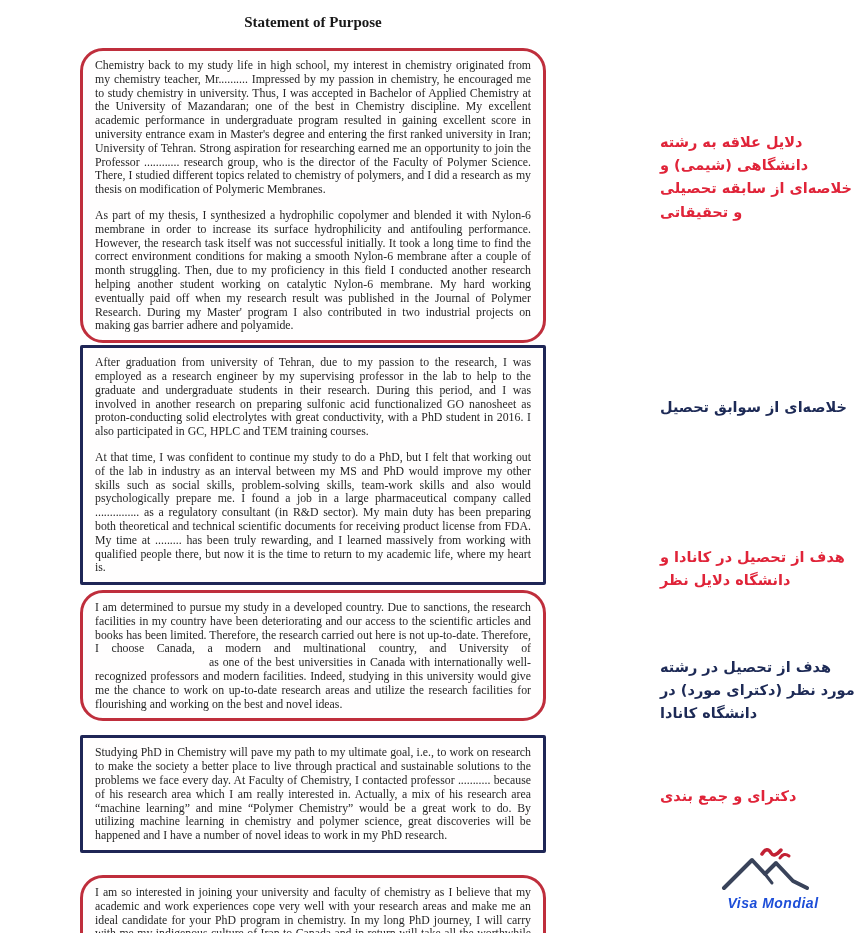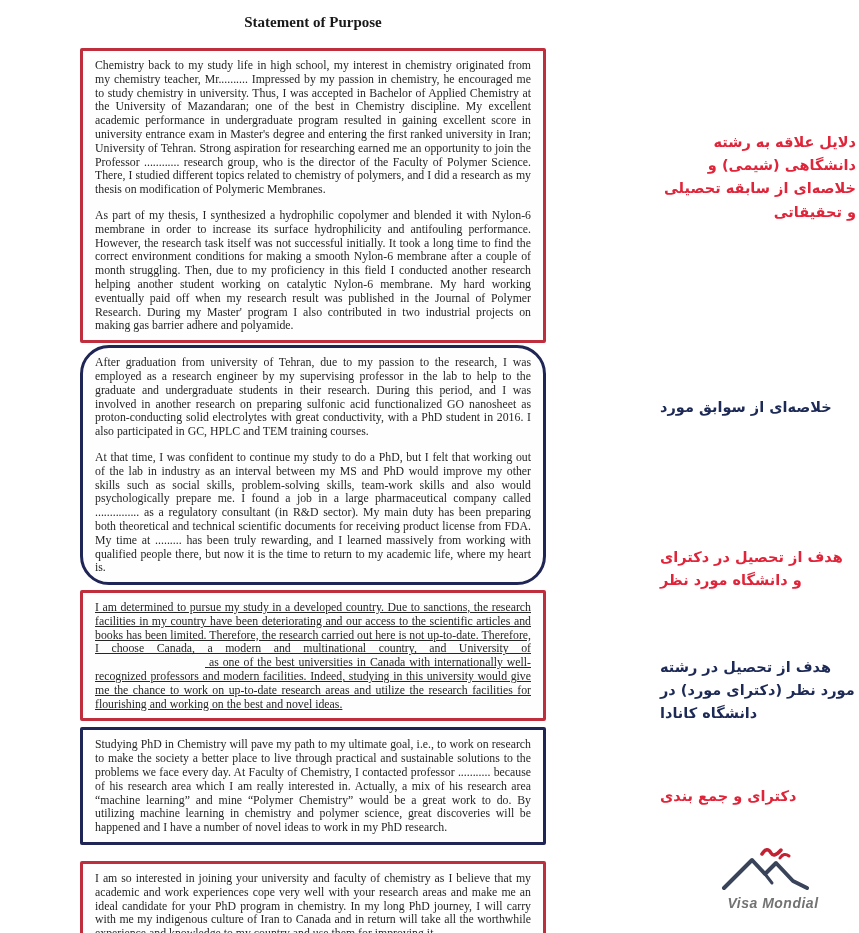--- a/index.html
+++ b/index.html
@@ -30,30 +30,30 @@
     box-sizing: border-box;
     border: 3px solid #000;
     border-radius: 2px;
     padding: 8px 12px 7px 12px;
     text-align: justify;
     font-size: 11.8px;
     line-height: 1.17;
     color: #262626;
     background: #fffefe;
   }
-  .box.red  { border-color: #bf2e3c; }
+  .box.red  { border-color: #bf2e3c; border-radius: 23px; }
   .box.navy { border-color: #1f2656; }
 
   .box p { margin: 0 0 12px 0; }
   .box p:last-child { margin-bottom: 0; }
 
   .box-1 { min-height: 271px; margin-bottom: 2px; }
-  .box-2 { min-height: 197px; margin-bottom: 5px; border-radius: 29px; }
-  .box-3 { min-height: 109px; margin-bottom: 6px; text-decoration: underline; }
-  .box-4 { min-height: 109px; margin-bottom: 16px; }
+  .box-2 { min-height: 197px; margin-bottom: 5px; }
+  .box-3 { min-height: 109px; margin-bottom: 14px; }
+  .box-4 { min-height: 109px; margin-bottom: 22px; }
   .box-5 { min-height: 91px;  margin-bottom: 0; }
 
   .blank-gap { display: inline-block; width: 110px; height: 1px; }
 
   .closing p {
     font-size: 11.8px;
     color: #262626;
     margin: 0;
   }
   .closing .line-1 { margin-top: 16px; }
@@ -65,39 +65,39 @@
     width: 196px;
     direction: rtl;
     text-align: left;
     font-family: "DejaVu Sans", sans-serif;
     font-weight: bold;
     font-size: 14.5px;
     line-height: 1.6;
   }
   .annotation.red  { color: #e02439; }
   .annotation.navy { color: #1d2a56; }
-  .ann-1 { top: 131px; text-align: right; }
+  .ann-1 { top: 131px; }
   .ann-2 { top: 396px; }
   .ann-3 { top: 546px; }
   .ann-4 { top: 656px; }
   .ann-5 { top: 785px; }
 
   .logo {
     position: absolute;
     left: 697px; top: 843px;
     width: 152px;
     text-align: center;
   }
   .logo-wordmark {
     font-family: "Liberation Sans", sans-serif;
     font-style: italic;
     font-weight: bold;
     font-size: 14px;
     letter-spacing: 0.5px;
-    color: #737373;
+    color: #1d4ed8;
     margin-top: -2px;
   }
 </style>
 </head>
 <body>
 
 <div class="content-col">
 
   <h1 class="doc-title">Statement of Purpose</h1>
 
@@ -124,22 +124,22 @@
   </div>
 
   <div class="closing">
     <p class="line-1">My ranked hope is that you consider my application for PhD program in Chemistry.</p>
     <p class="line-2">Thus you for your time and consideration.</p>
   </div>
 
 </div>
 
 <div class="annotation red ann-1">دلایل علاقه به رشته دانشگاهی (شیمی) و خلاصه‌ای از سابقه تحصیلی و تحقیقاتی</div>
-<div class="annotation navy ann-2">خلاصه‌ای از سوابق مورد</div>
-<div class="annotation red ann-3">هدف از تحصیل در دکترای و دانشگاه مورد نظر</div>
+<div class="annotation navy ann-2">خلاصه‌ای از سوابق تحصیل</div>
+<div class="annotation red ann-3">هدف از تحصیل در کانادا و دانشگاه دلایل نظر</div>
 <div class="annotation navy ann-4">هدف از تحصیل در رشته مورد نظر (دکترای مورد) در دانشگاه کانادا</div>
 <div class="annotation red ann-5">دکترای و جمع بندی</div>
 
 <div class="logo">
   <svg width="112" height="50" viewBox="0 0 112 50">
     <path d="M45 11 q5 -8 9 -1 q3 5 10 -3" stroke="#c22033" stroke-width="3.5" fill="none" stroke-linecap="round"></path>
     <path d="M63 15 q4 -6 9 -2" stroke="#c22033" stroke-width="3" fill="none" stroke-linecap="round"></path>
     <path d="M7 45 L35 17 L48 31 L59 20 L76 38 L90 45" stroke="#39435a" stroke-width="4" fill="none" stroke-linejoin="round" stroke-linecap="round"></path>
     <path d="M48 31 L55 40" stroke="#39435a" stroke-width="3" fill="none" stroke-linecap="round"></path>
   </svg>

